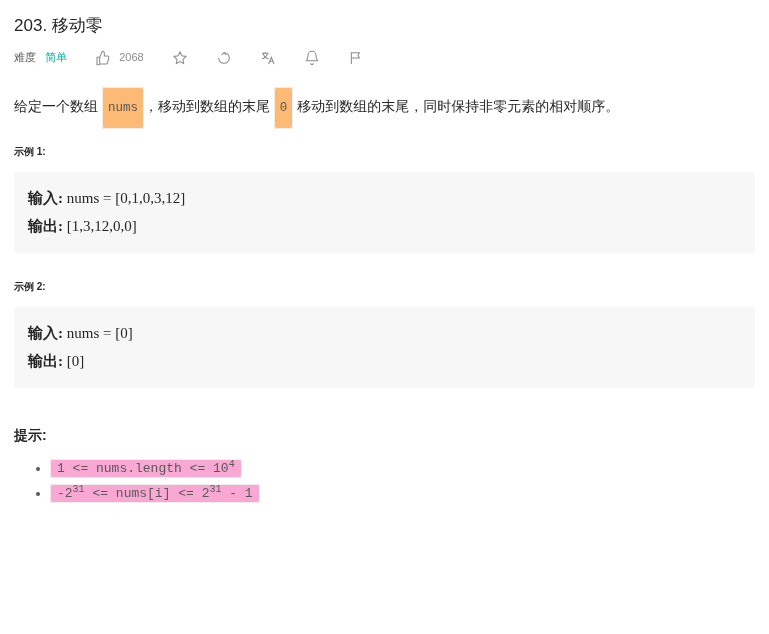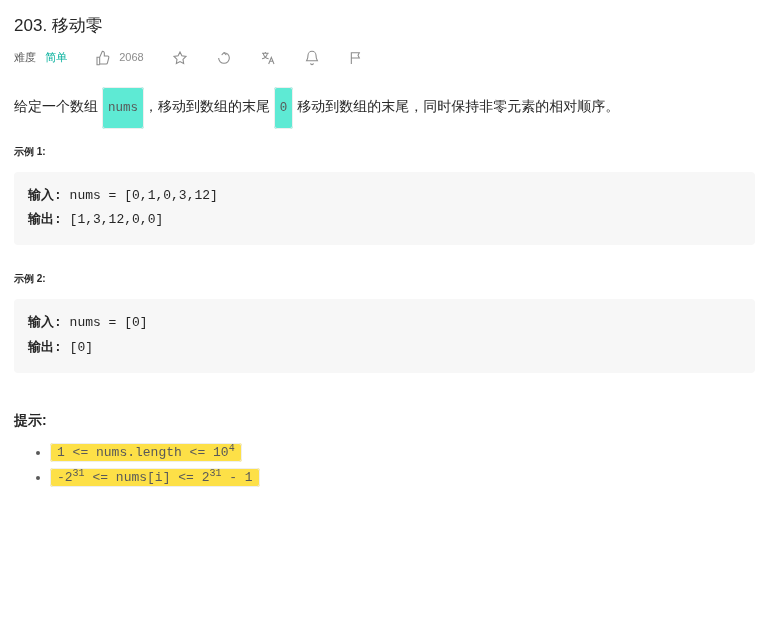--- a/index.html
+++ b/index.html
@@ -28,53 +28,53 @@
     color: #8c8c8c;
     margin-bottom: 28px;
   }
   .meta-label { color: #595959; }
   .difficulty-easy { color: #00af9b; }
   .likes { display: inline-flex; align-items: center; gap: 8px; color: #8c8c8c; }
   .icon-svg { width: 16px; height: 16px; stroke: #8c8c8c; stroke-width: 1.6; fill: none; display: block; }
   .icon-btn { cursor: pointer; display: inline-flex; }
   .desc p { margin: 0 0 14px 0; font-size: 14px; color: #262626; }
   .code-inline {
-    background: #5eead4;
+    background: #fdba74;
     border: 1px solid #eee;
     border-radius: 3px;
     padding: 13px 5px;
     font-family: Menlo, Consolas, "Courier New", monospace;
     font-size: 12.5px;
     color: #595959;
   }
   .section-title { font-weight: 700; font-size: 10px; margin: 26px 0 12px 0; }
   .codeblock {
     background: #f7f7f7;
     border-radius: 4px;
     padding: 12px 14px;
-    font-family: Liberation Mono, monospace;
-    font-size: 13px;
+    font-family: Liberation Serif, serif;
+    font-size: 15px;
     color: #262626;
     white-space: pre-wrap;
     line-height: 1.9;
     margin-bottom: 8px;
   }
   .codeblock b { font-weight: 700; }
   .hints-title { font-weight: 700; font-size: 14px; margin: 36px 0 10px 0; }
   .constraints {
     list-style: disc;
     padding-left: 36px;
     margin: 0;
     font-family: Menlo, Consolas, "Courier New", monospace;
     font-size: 13px;
     color: #595959;
   }
   .constraints li { margin-bottom: 2px; }
   .constraints li span.expr {
-    background: #fde047;
+    background: #f9a8d4;
     border: 1px solid #eee;
     border-radius: 3px;
     padding: 1px 6px;
     text-align: right;
   }
   sup { font-size: 10px; vertical-align: super; }
 </style>
 </head>
 <body>
 

